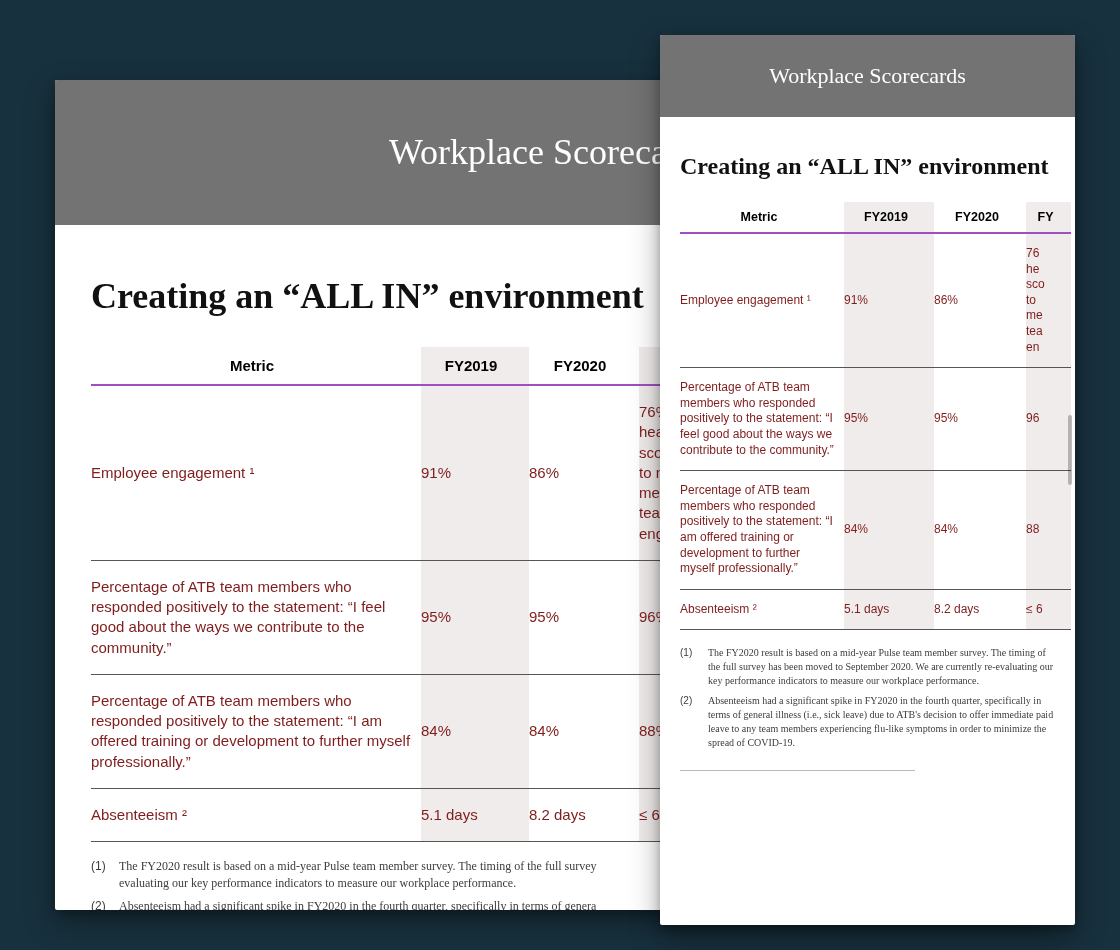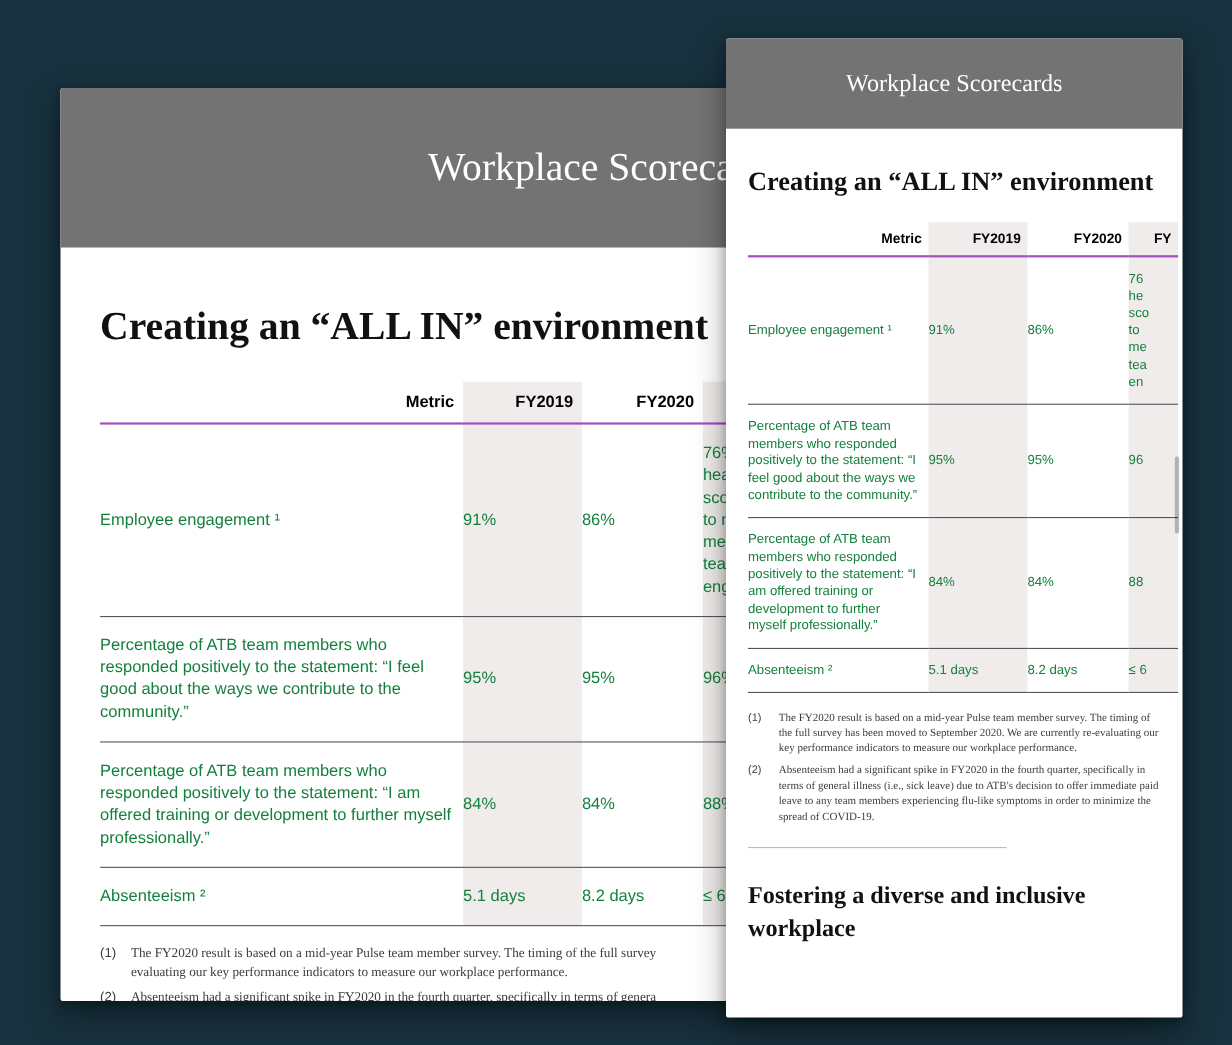--- a/index.html
+++ b/index.html
@@ -30,27 +30,27 @@
   .body-pad-small { padding:18px 4px 0 20px; }
   .section-title {
     font-family:Georgia, "Times New Roman", serif;
     color:#111; font-weight:700;
   }
   .section-title.large { font-size:36px; margin:28px 0 30px 0; }
   .section-title.small { font-size:24px; margin:18px 0 22px 0; }
   .section-title.small2 { font-size:22px; margin:28px 0 0 0; line-height:1.35; }
   table { border-collapse:collapse; width:100%; table-layout:fixed; }
   th {
-    text-align:right; font-weight:700; font-size:15px;
+    text-align:center; font-weight:700; font-size:15px;
     padding:10px 8px 10px 0; border-bottom:2px solid #9f4fc0;margin-top:48px;
   }
   .card-small th { font-size:12.5px; padding:8px 6px 8px 0; }
   td {
     border-bottom:1px solid #555; padding:16px 8px 16px 0;
-    font-size:15px; line-height:1.35; color:#15803d; vertical-align:middle;
+    font-size:15px; line-height:1.35; color:#7f1d1d; vertical-align:middle;
   }
   .card-small td { font-size:12px; padding:12px 6px 12px 0; line-height:1.3; }
   .alt { background:#f0ecec; }
   .notes { padding:10px 0 0 0; }
   .note-row { display:flex; font-size:12px; color:#3c3c3c; line-height:1.4; margin:6px 0; }
   .card-small .note-row { font-size:10px; }
   .note-num { flex:0 0 28px; }
   .note-txt { flex:1;font-family:Liberation Serif, serif; }
   .divider-sm { border:none; border-top:1px solid #bbb; margin:20px 0 0 0; width:60%; }
   .scroll-hint {
@@ -190,16 +190,15 @@
         <div class="note-txt">The FY2020 result is based on a mid-year Pulse team member survey. The timing of the full survey has been moved to September 2020. We are currently re-evaluating our key performance indicators to measure our workplace performance.</div>
       </div>
       <div class="note-row">
         <div class="note-num">(2)</div>
         <div class="note-txt">Absenteeism had a significant spike in FY2020 in the fourth quarter, specifically in terms of general illness (i.e., sick leave) due to ATB's decision to offer immediate paid leave to any team members experiencing flu-like symptoms in order to minimize the spread of COVID-19.</div>
       </div>
     </div>
 
     <hr class="divider-sm">
 
-    <div class="section-title small2">Fostering a diverse and inclusive workplace</div>
   </div>
   <div class="scroll-hint"></div>
 </div>
 
 </body></html>

